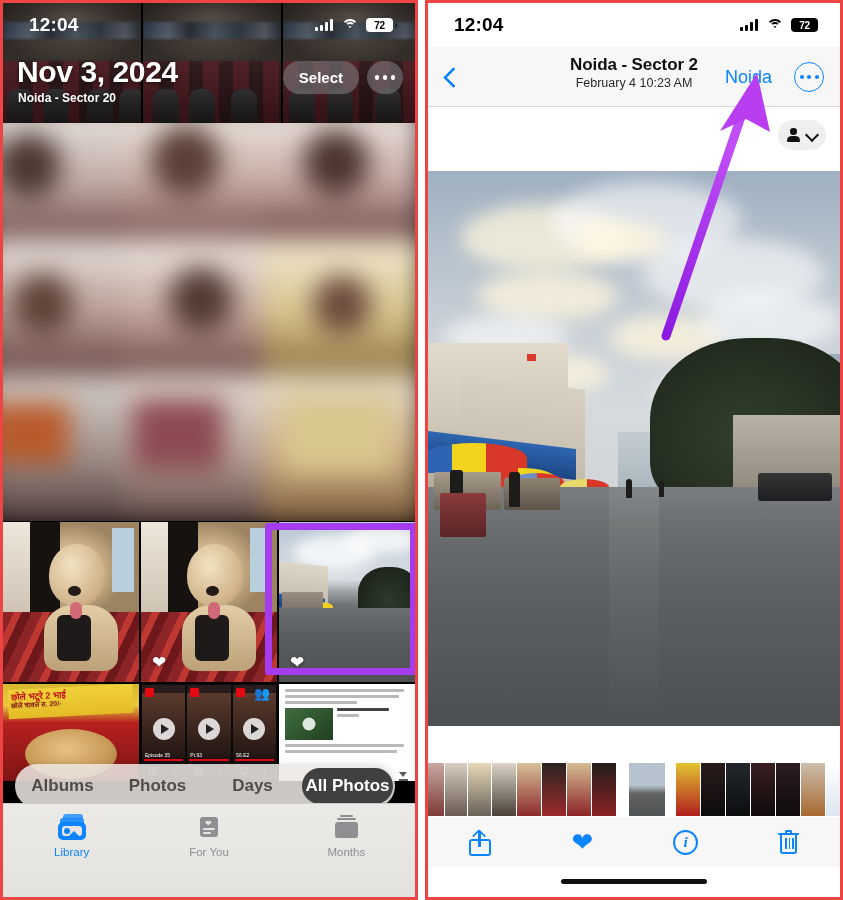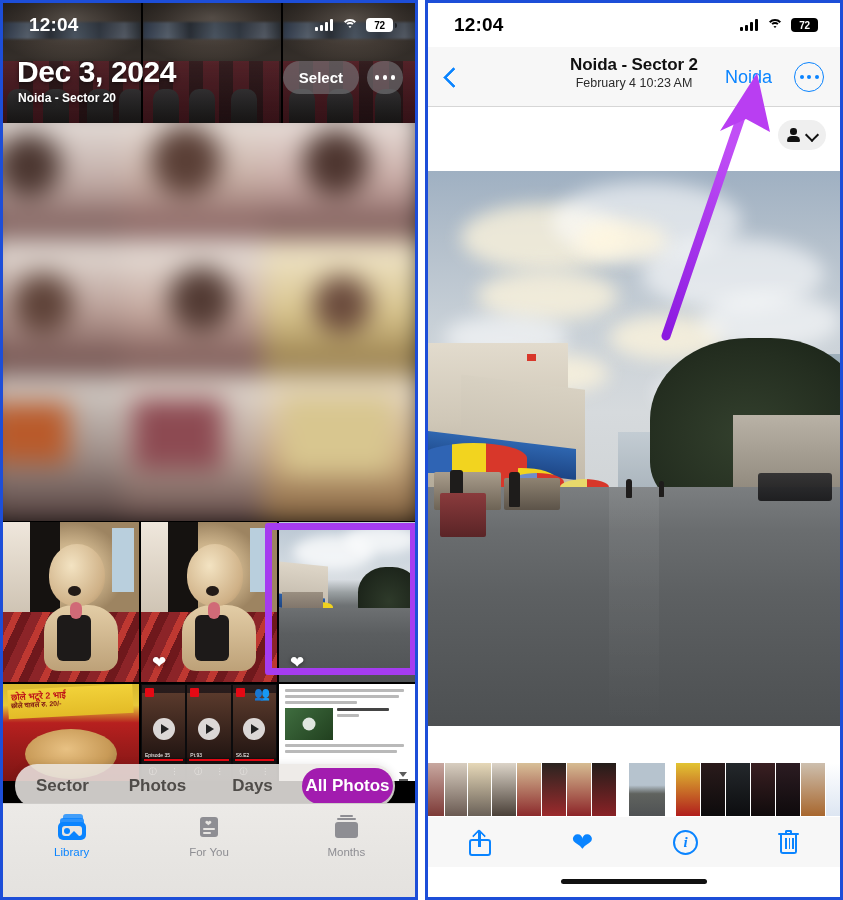--- a/index.html
+++ b/index.html
@@ -7,21 +7,21 @@
     width: 843px; height: 900px;
     background: #ffffff;
     font-family: "Liberation Sans", sans-serif;
     overflow: hidden;
   }
   .stage { position: relative; width: 843px; height: 900px; background:#fff; }
 
   
   .panel {
     position: absolute; top: 0; height: 900px;
-    border: 3px solid #1d4ed8;
+    border: 3px solid #ef4444;
     overflow: hidden; background:#000;
   }
   .panel-left  { left: 0px;   width: 418px; }
   .panel-right { left: 425px; width: 418px; background:#fff; }
 
   .screen { position:absolute; inset:0; overflow:hidden; }
 
   
   .statusbar {
     position:absolute; left:0; right:0; top:0; height:44px;
@@ -204,21 +204,21 @@
 
   
   .segmented {
     position:absolute; left:12px; top:761px; width:380px; height:44px;
     border-radius:22px; background:rgba(235,232,228,.86);
     display:flex; align-items:center; z-index:28;
     box-shadow:0 1px 8px rgba(0,0,0,.12);
   }
   .seg { flex:1; text-align:center; font-size:17px; color:#4f4c49; font-weight:600;
          height:36px; line-height:36px; margin:0 2px; border-radius:18px; }
-  .seg.active { background:#a21caf; color:#fff; font-weight:700; }
+  .seg.active { background:#404040; color:#fff; font-weight:700; }
 
   
   .tabbar {
     position:absolute; left:0; right:0; bottom:0; height:94px; z-index:30;
     background:linear-gradient(180deg,#eceae7 0%, #e7e5e2 60%, #e4e2df 100%);
     border-top:.5px solid #cfcdca;
     display:flex; align-items:flex-start; padding-top:10px;
   }
   .tab { flex:1; display:flex; flex-direction:column; align-items:center; gap:6px;
          color:#8e8e93; font-size:11.5px; font-weight:500; }
@@ -408,21 +408,21 @@
               <b></b>
               <b></b>
               <b></b>
             </div>
           <div class="batt batt-dark">
             <span class="batt-txt">72</span>
           </div>
         </div>
       </div>
 
-      <div class="hero-date">Dec 3, 2024</div>
+      <div class="hero-date">Nov 3, 2024</div>
       <div class="hero-loc">Noida - Sector 20</div>
 
       <div class="pill pill-select">Select</div>
       <div class="pill pill-more">
         <span class="dots3">
             <i></i>
             <i></i>
             <i></i>
           </span>
       </div>
@@ -557,21 +557,21 @@
           </div>
         </div>
       </div>
 
       <div class="scrub">
         <span class="arw"></span>
           <i></i>
       </div>
 
       <div class="segmented">
-        <div class="seg">Sector</div>
+        <div class="seg">Albums</div>
         <div class="seg">Photos</div>
         <div class="seg">Days</div>
         <div class="seg active">All Photos</div>
       </div>
 
       <div class="tabbar">
         <div class="tab active">
           <div class="tab-ico">
             <div class="ic-library">
                 <span class="a"></span>

